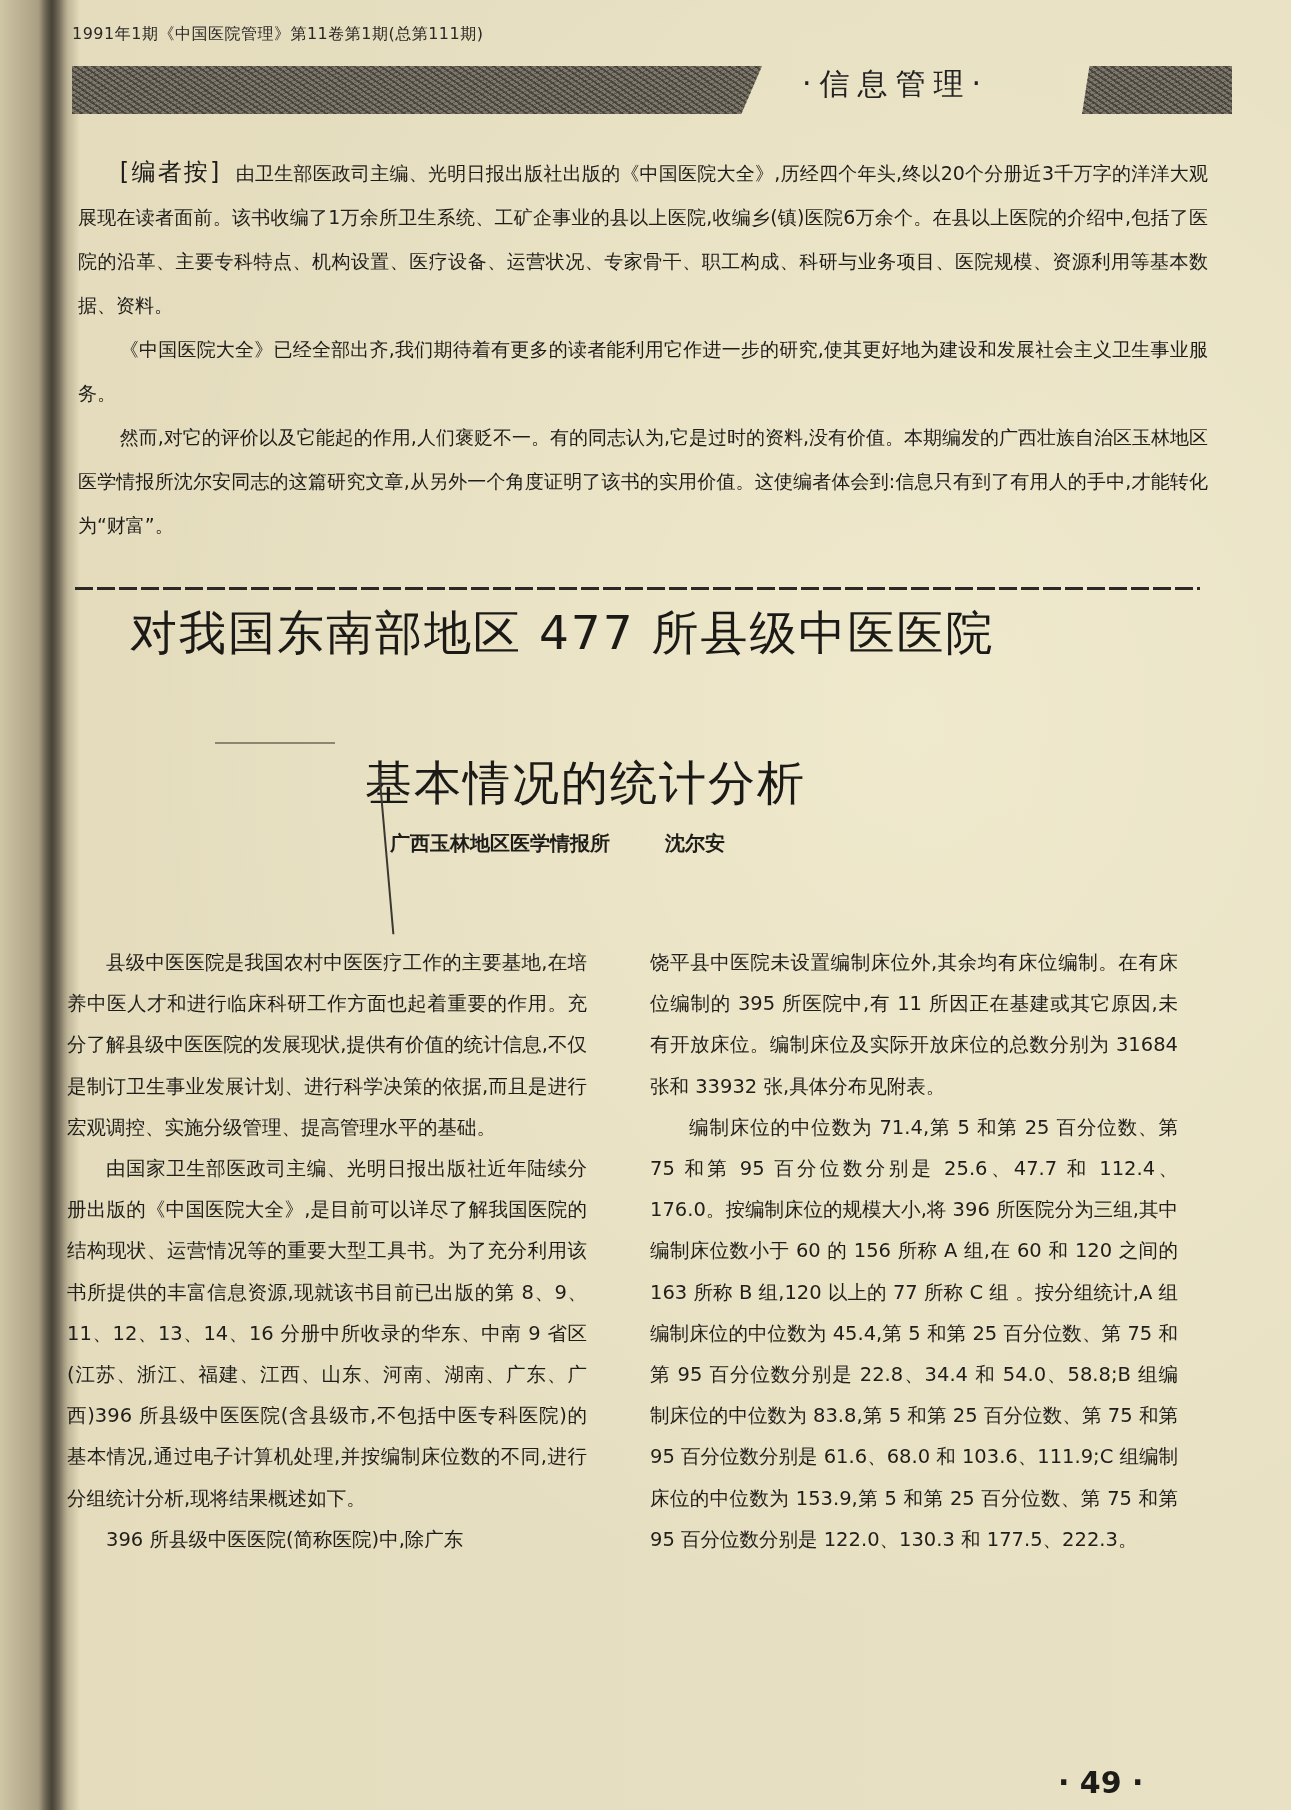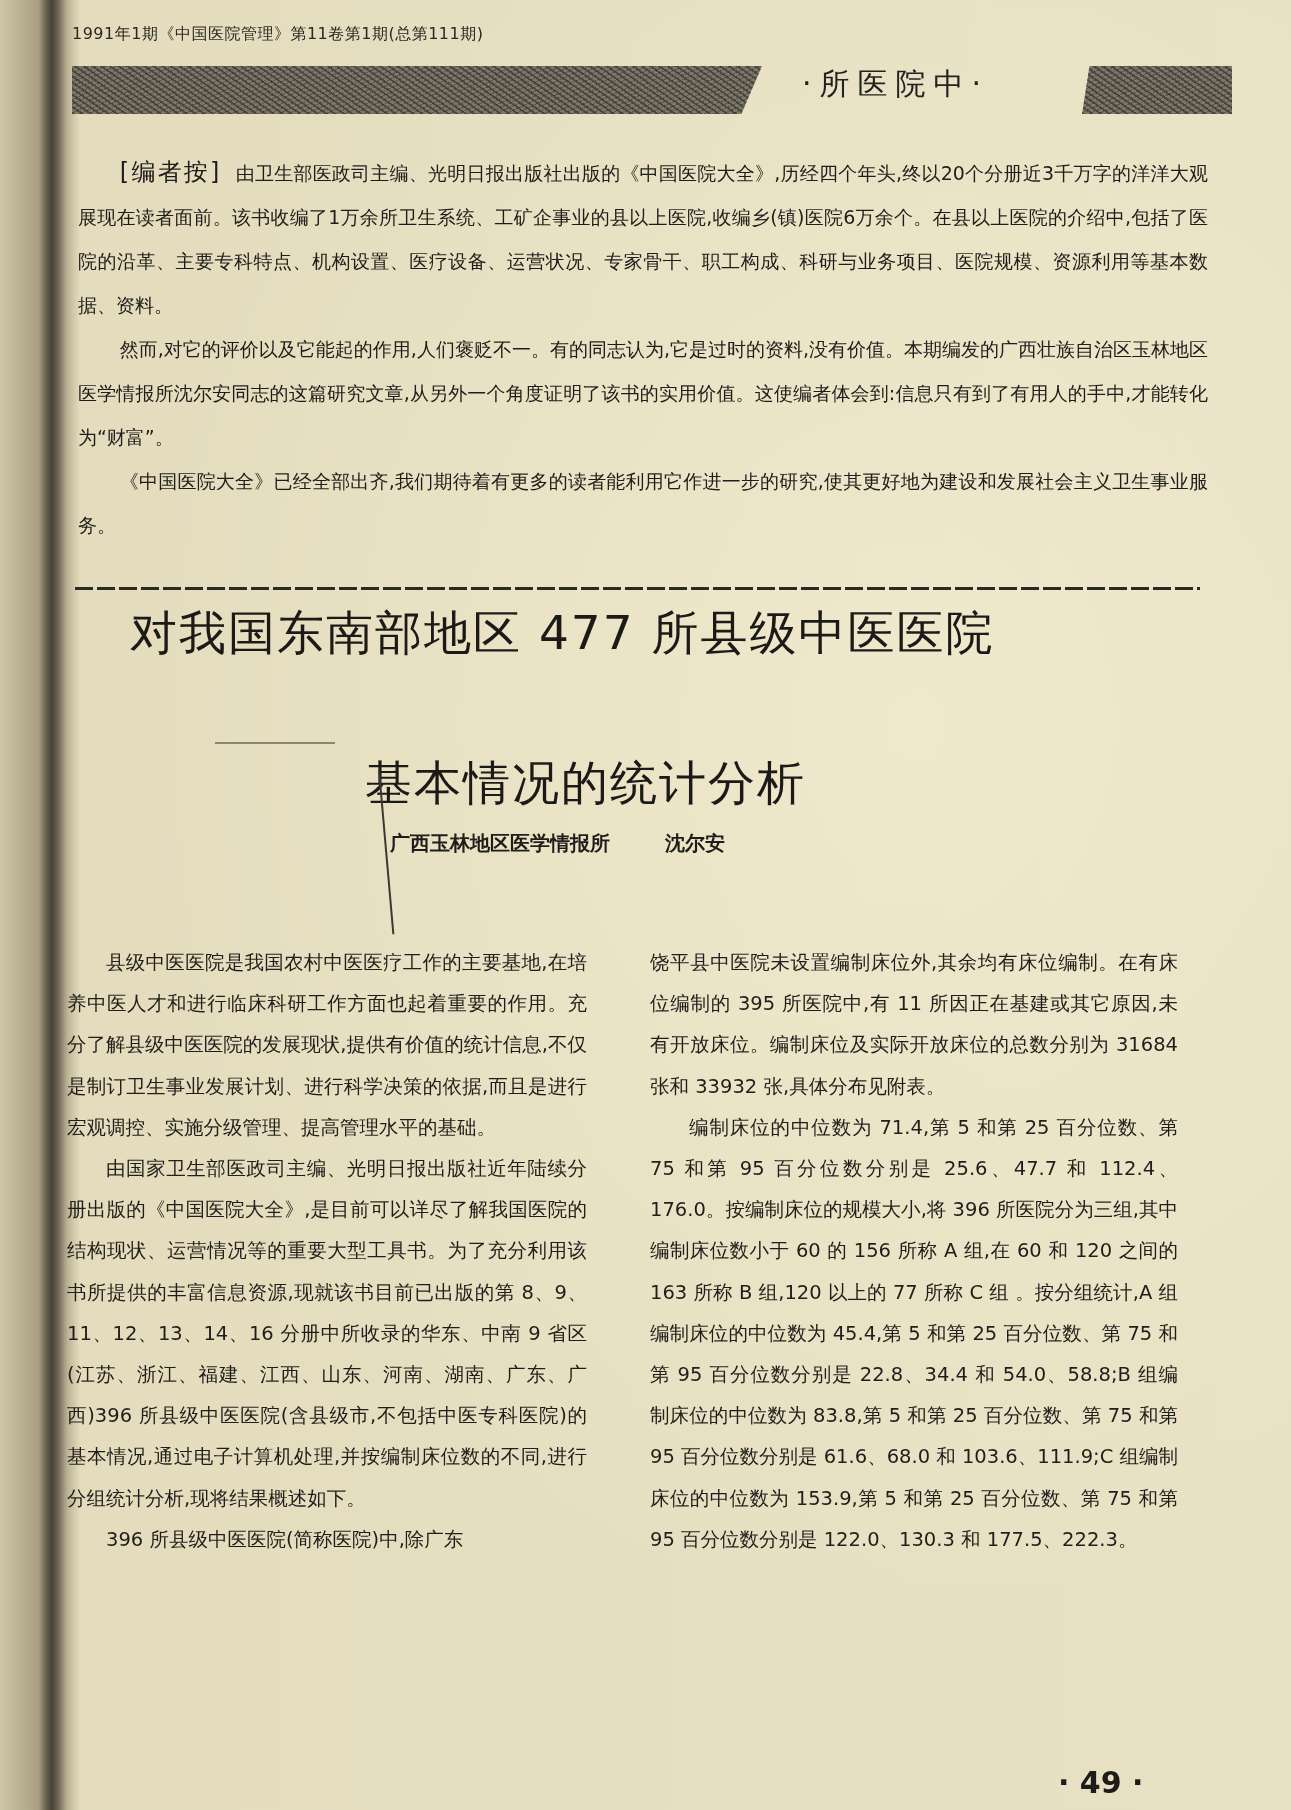--- a/index.html
+++ b/index.html
@@ -82,28 +82,28 @@
 </head>
 <body>
 
 <div class="page">
   <div class="spine-shadow"></div>
 
   <div class="header-line">1991年1期《中国医院管理》第11卷第1期(总第111期)</div>
 
   <div class="header-band">
     <div class="hatch left"></div>
-    <div class="section-tag">·所医院中·</div>
+    <div class="section-tag">·信息管理·</div>
     <div class="hatch right"></div>
   </div>
 
   <div class="editor-note">
     <p class="first"><span class="lead">[编者按]</span><span>由卫生部医政司主编、光明日报出版社出版的《中国医院大全》,历经四个年头,终以20个分册近3千万字的洋洋大观展现在读者面前。该书收编了1万余所卫生系统、工矿企事业的县以上医院,收编乡(镇)医院6万余个。在县以上医院的介绍中,包括了医院的沿革、主要专科特点、机构设置、医疗设备、运营状况、专家骨干、职工构成、科研与业务项目、医院规模、资源利用等基本数据、资料。</span></p>
+    <p>《中国医院大全》已经全部出齐,我们期待着有更多的读者能利用它作进一步的研究,使其更好地为建设和发展社会主义卫生事业服务。</p>
     <p>然而,对它的评价以及它能起的作用,人们褒贬不一。有的同志认为,它是过时的资料,没有价值。本期编发的广西壮族自治区玉林地区医学情报所沈尔安同志的这篇研究文章,从另外一个角度证明了该书的实用价值。这使编者体会到:信息只有到了有用人的手中,才能转化为“财富”。</p>
-    <p>《中国医院大全》已经全部出齐,我们期待着有更多的读者能利用它作进一步的研究,使其更好地为建设和发展社会主义卫生事业服务。</p>
   </div>
 
   <div class="rule"></div>
 
   <div class="title-1">对我国东南部地区 477 所县级中医医院</div>
   <div class="title-dash"></div>
   <div class="title-2">基本情况的统计分析</div>
 
   <div class="bracket-line"></div>
   <div class="byline">

